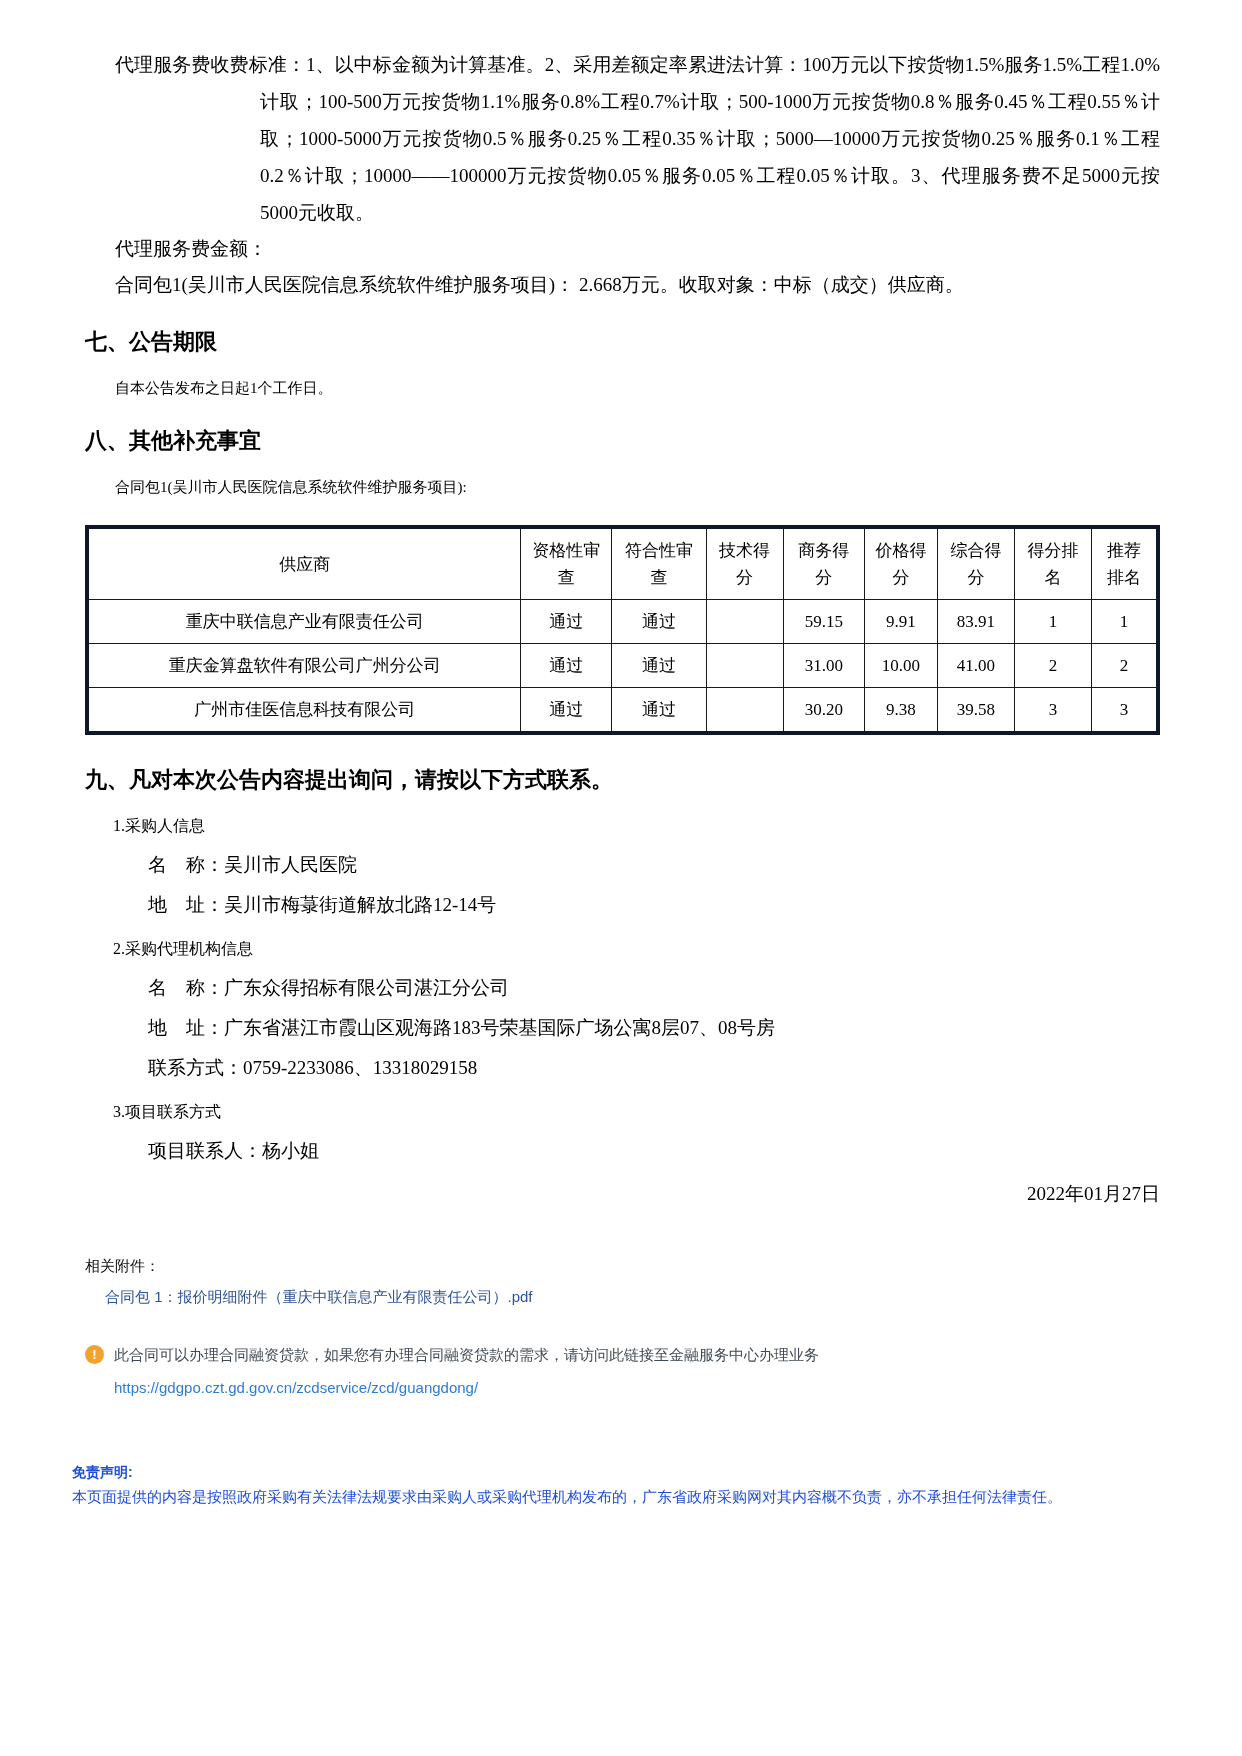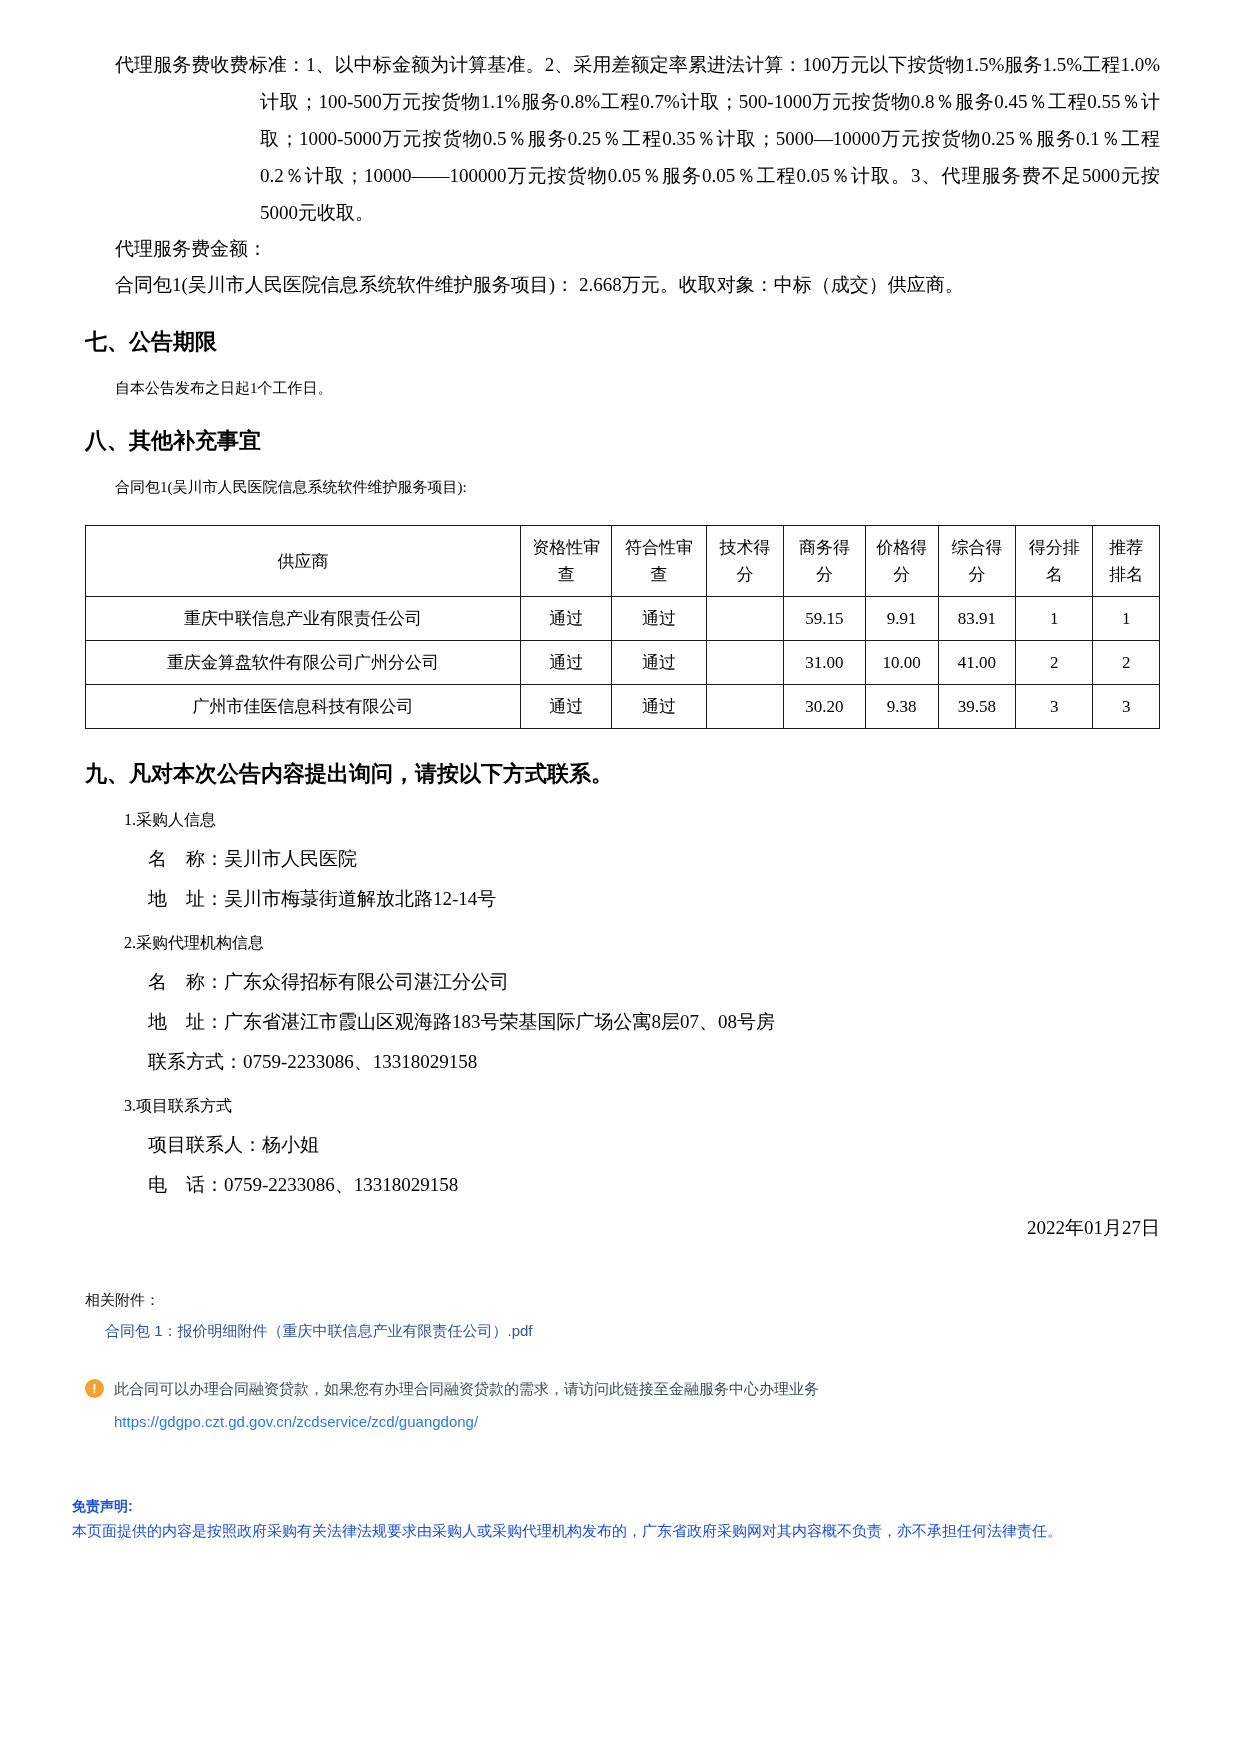--- a/index.html
+++ b/index.html
@@ -22,31 +22,31 @@
 
   .section-heading {
     font-size:22px; font-weight:bold; line-height:30px;
     margin:24px 0 0 0;
   }
   .indent-line { font-size:15px; margin:17px 0 0 30px; line-height:28px; }
 
   
   table.results {
     width:100%; border-collapse:collapse; margin-top:24px;
-    font-size:17px; border:1px solid #0f172a;
+    font-size:17px; border:4px solid #0f172a;
   }
   table.results th, table.results td {
     border:1px solid #1a1a1a; text-align:center; vertical-align:middle;
   }
   table.results thead th {
     font-weight:normal; height:66px; line-height:27px; padding:2px 8px;
   }
   table.results tbody td { height:39px; padding:2px 4px; }
 
-  .sub-heading { font-size:16px; margin:19px 0 0 39px; line-height:24px; }
+  .sub-heading { font-size:16px; margin:19px 0 0 28px; line-height:24px; }
   .contact-line { font-size:19px; margin:14px 0 0 63px; line-height:26px; }
 
   .signature-company { text-align:right; font-size:19px; margin-top:24px; }
   .signature-date { text-align:right; font-size:19px; margin-top:17px; }
 
   
   .attachments {
     margin-top:50px;
     font-family:"Liberation Sans","DejaVu Sans",sans-serif;
   }
@@ -164,21 +164,20 @@
   <div class="contact-line">名　称：吴川市人民医院</div>
   <div class="contact-line">地　址：吴川市梅菉街道解放北路12-14号</div>
 
   <div class="sub-heading">2.采购代理机构信息</div>
   <div class="contact-line">名　称：广东众得招标有限公司湛江分公司</div>
   <div class="contact-line">地　址：广东省湛江市霞山区观海路183号荣基国际广场公寓8层07、08号房</div>
   <div class="contact-line">联系方式：0759-2233086、13318029158</div>
 
   <div class="sub-heading">3.项目联系方式</div>
   <div class="contact-line">项目联系人：杨小姐</div>
-  <div class="contact-line">电　话：0759-2233086、13318029158</div>
 
   <div class="signature-date">2022年01月27日</div>
 
   <div class="attachments">
     <div class="attachments-label">相关附件：</div>
     <a class="attachment-link">合同包 1：报价明细附件（重庆中联信息产业有限责任公司）.pdf</a>
   </div>
 
   <div class="finance-notice">
     <span class="notice-icon">!</span>

